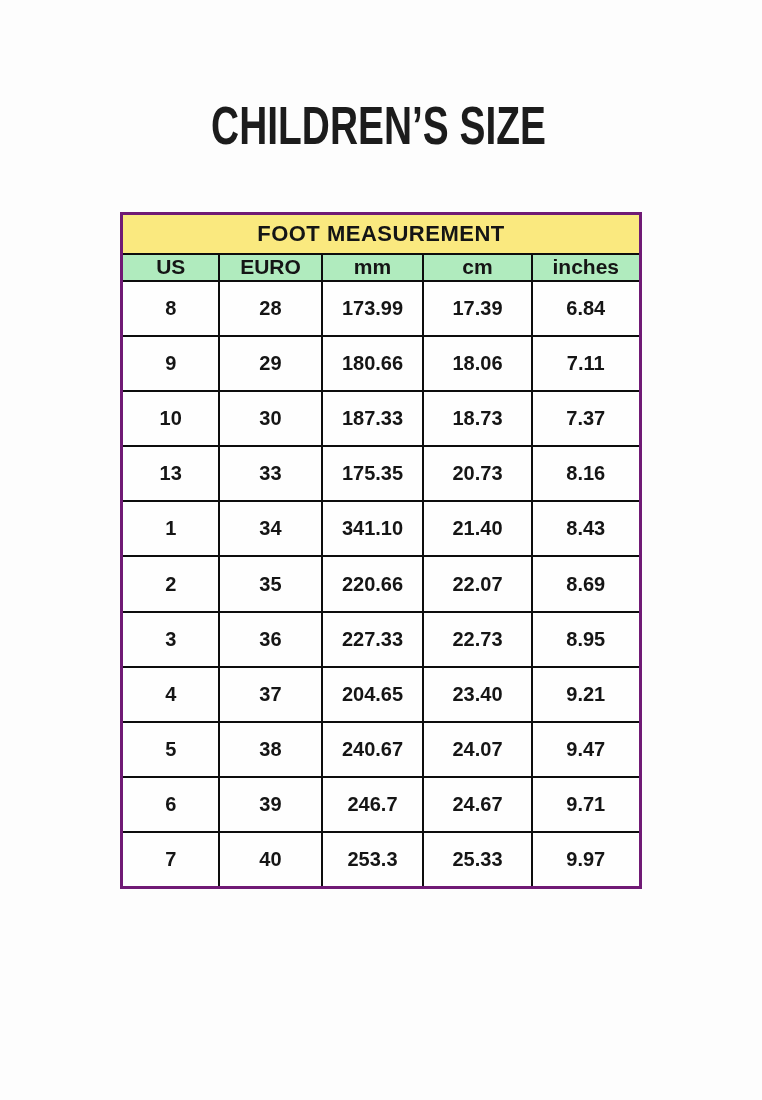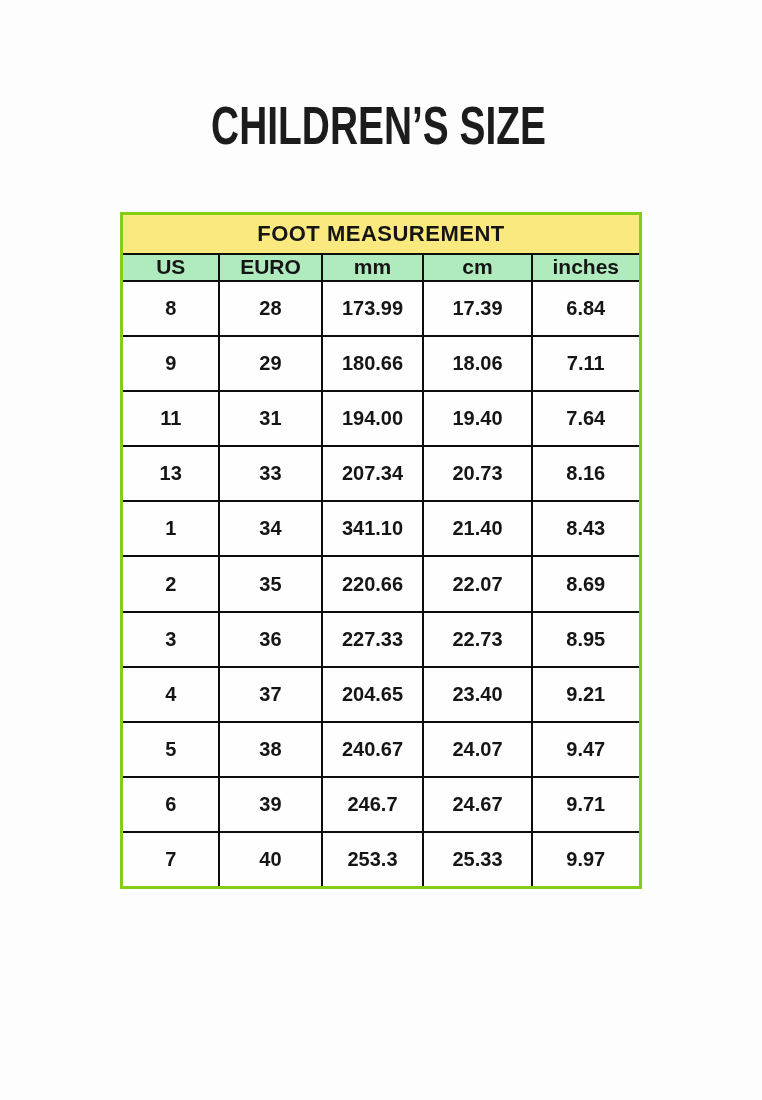--- a/index.html
+++ b/index.html
@@ -27,21 +27,21 @@
     display: inline-block;
     transform: scaleX(0.72);
     transform-origin: center;
     white-space: nowrap;
   }
   table.size-table {
     border-collapse: collapse;
     table-layout: fixed;
     width: 518px;
     margin: 60px auto 4px auto;
-    border: 3px solid #84cc16;
+    border: 3px solid #701a75;
   }
   table.size-table col.c-us     { width: 97px;  }
   table.size-table col.c-euro   { width: 103px; }
   table.size-table col.c-mm     { width: 101px; }
   table.size-table col.c-cm     { width: 109px; }
   table.size-table col.c-inches { width: 108px; }
   table.size-table th,
   table.size-table td {
     border: 2.5px solid #0d0d0d;
     text-align: center;
@@ -101,30 +101,30 @@
         <td>6.84</td>
       </tr>
       <tr>
         <td>9</td>
         <td>29</td>
         <td>180.66</td>
         <td>18.06</td>
         <td>7.11</td>
       </tr>
       <tr>
-        <td>11</td>
-        <td>31</td>
-        <td>194.00</td>
-        <td>19.40</td>
-        <td>7.64</td>
+        <td>10</td>
+        <td>30</td>
+        <td>187.33</td>
+        <td>18.73</td>
+        <td>7.37</td>
       </tr>
       <tr>
         <td>13</td>
         <td>33</td>
-        <td>207.34</td>
+        <td>175.35</td>
         <td>20.73</td>
         <td>8.16</td>
       </tr>
       <tr>
         <td>1</td>
         <td>34</td>
         <td>341.10</td>
         <td>21.40</td>
         <td>8.43</td>
       </tr>

